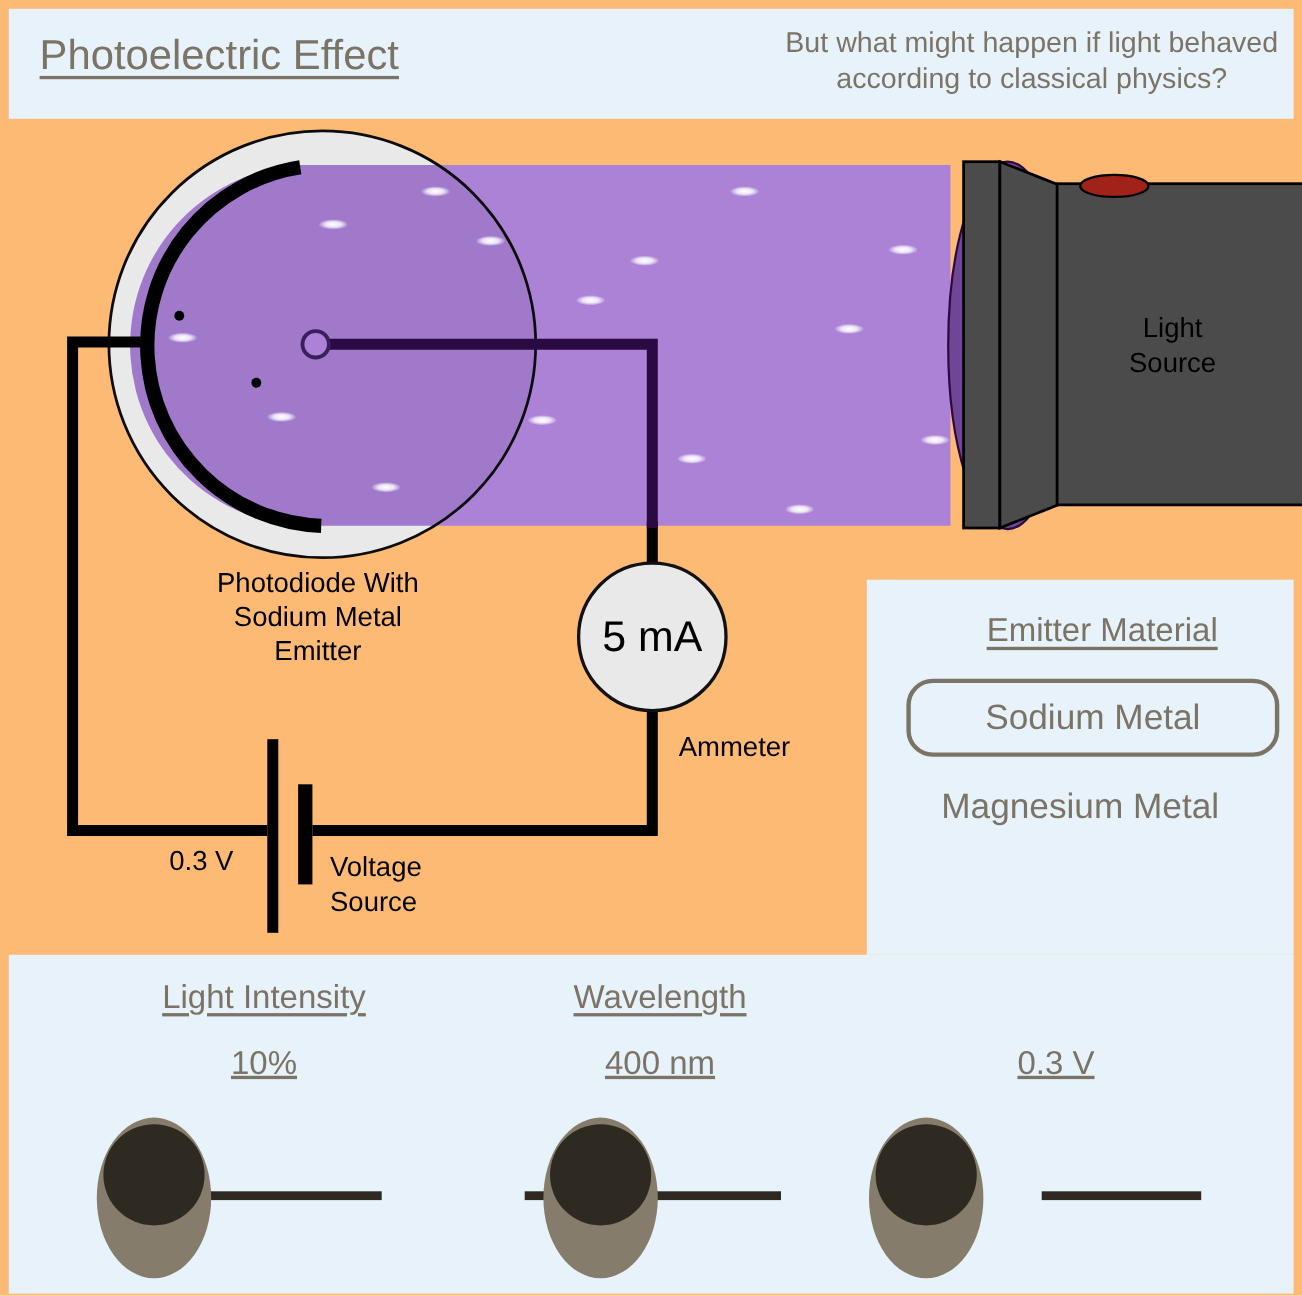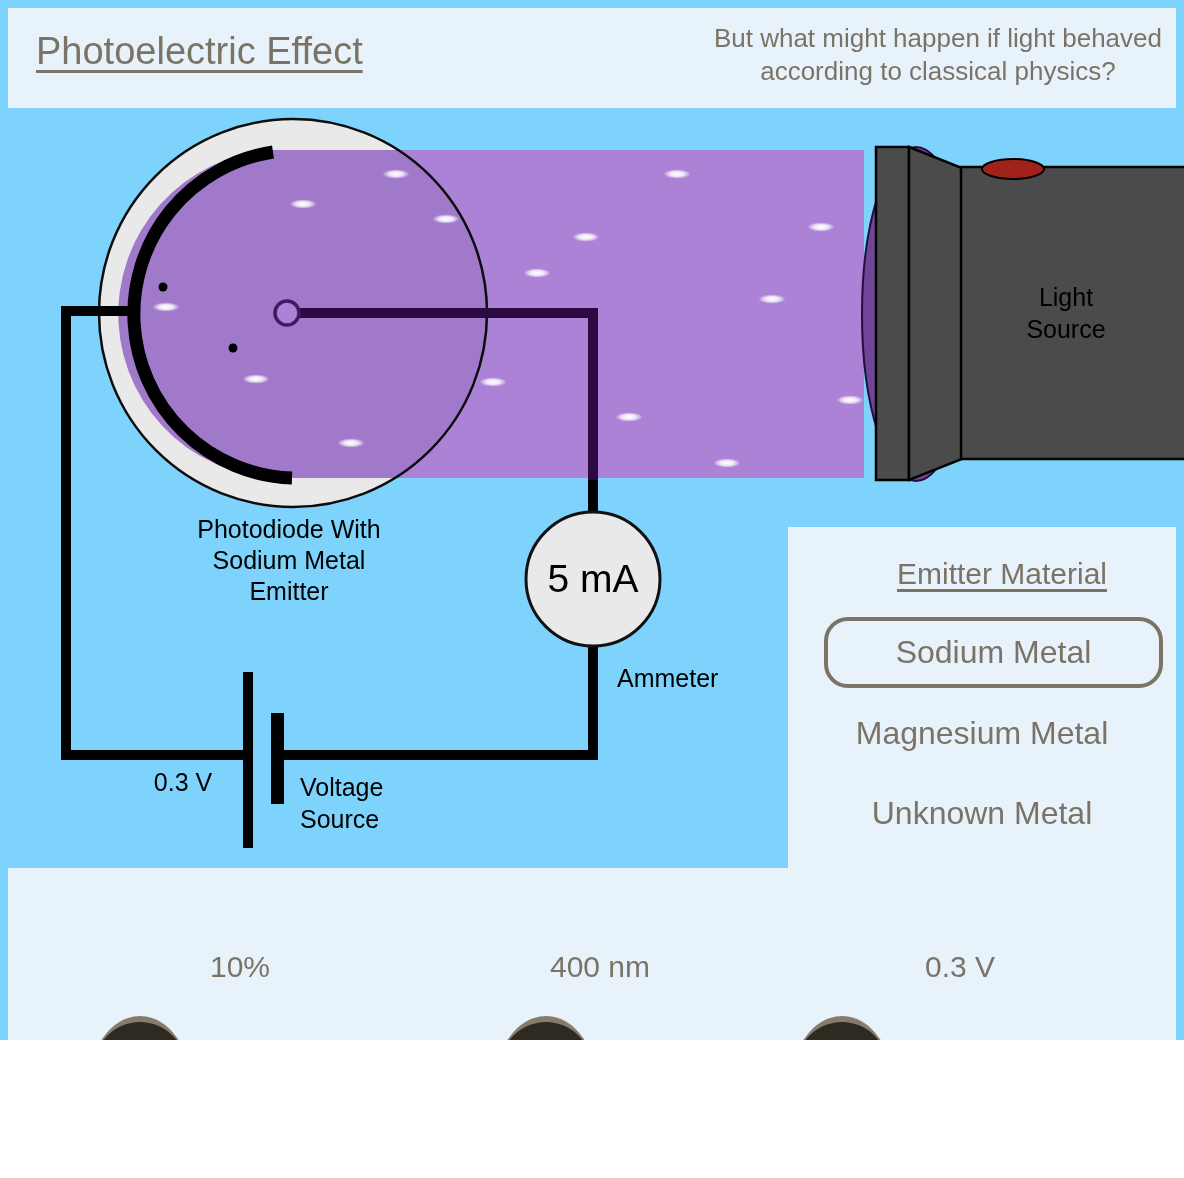--- a/index.html
+++ b/index.html
@@ -1,17 +1,17 @@
 <!DOCTYPE html>
 <html><head>
 <meta charset="utf-8">
 <style>
   html,body{margin:0;padding:0;background:#fff;}
   .page{
-    position:relative;width:1184px;height:1040px;background:#7dd3fc;
+    position:relative;width:1184px;height:1178px;background:#fdba74;
     font-family:"Liberation Sans",sans-serif;overflow:hidden;
   }
   
   .top-bar{position:absolute;left:8px;top:8px;width:1168px;height:100px;background:#e7f2fb;}
   .title{
     position:absolute;left:28px;top:22px;font-size:38px;color:#7b7466;
     text-decoration:underline;text-underline-offset:6px;white-space:nowrap;
   }
   .question{
     position:absolute;right:14px;top:14px;font-size:26px;line-height:1.25;
@@ -38,21 +38,21 @@
   
   .controls-panel{position:absolute;left:8px;top:868px;width:1168px;height:308px;background:#e7f2fb;}
   .control{position:absolute;top:0;width:360px;height:308px;}
   .control.c1{left:52px;}
   .control.c2{left:412px;}
   .control.c3{left:772px;}
   .control-heading{
     position:absolute;left:0;top:22px;width:100%;text-align:center;font-size:30px;color:#7b7466;
     text-decoration:underline;text-underline-offset:5px;white-space:nowrap;
   }
-  .control-value{position:absolute;left:0;top:82px;width:100%;text-align:center;font-size:30px;color:#7b7466;}
+  .control-value{position:absolute;left:0;top:82px;width:100%;text-align:center;font-size:30px;color:#7b7466;text-decoration:underline;}
   .knob{position:absolute;top:148px;width:104px;height:146px;cursor:pointer;z-index:2;}
   .knob-body{position:absolute;left:0;top:0;width:104px;height:146px;border-radius:50%;background:#867c6b;}
   .knob-core{position:absolute;left:6px;top:6px;width:92px;height:92px;border-radius:50%;background:#2f2a21;}
   .knob-line{position:absolute;top:215px;height:8px;background:#2e2a22;z-index:1;}
   .c1 .knob{left:28px;}  .c1 .knob-line{left:128px;width:159px;}
   .c2 .knob{left:74px;}  .c2 .knob-line{left:57px;width:233px;}
   .c3 .knob{left:10px;}  .c3 .knob-line{left:167px;width:145px;}
 </style>
 </head>
 <body>
@@ -135,35 +135,36 @@
     <text x="289" y="600" font-size="25" text-anchor="middle">Emitter</text>
     <text x="183" y="791" font-size="25" text-anchor="middle">0.3 V</text>
     <text x="300" y="796" font-size="25">Voltage</text>
     <text x="300" y="828" font-size="25">Source</text>
   </svg>
 
   <div class="emitter-panel">
     <div class="emitter-heading">Emitter Material</div>
     <div class="emitter-option selected">Sodium Metal</div>
     <div class="emitter-option opt-magnesium">Magnesium Metal</div>
-    <div class="emitter-option opt-unknown">Unknown Metal</div>
   </div>
 
   <div class="controls-panel">
 
     <div class="control c1">
+      <div class="control-heading">Light Intensity</div>
       <div class="control-value">10%</div>
       <div class="knob-line"></div>
       <div class="knob">
         <div class="knob-body"></div>
         <div class="knob-core"></div>
       </div>
     </div>
 
     <div class="control c2">
+      <div class="control-heading">Wavelength</div>
       <div class="control-value">400 nm</div>
       <div class="knob-line"></div>
       <div class="knob">
         <div class="knob-body"></div>
         <div class="knob-core"></div>
       </div>
     </div>
 
     <div class="control c3">
       <div class="control-value">0.3 V</div>

